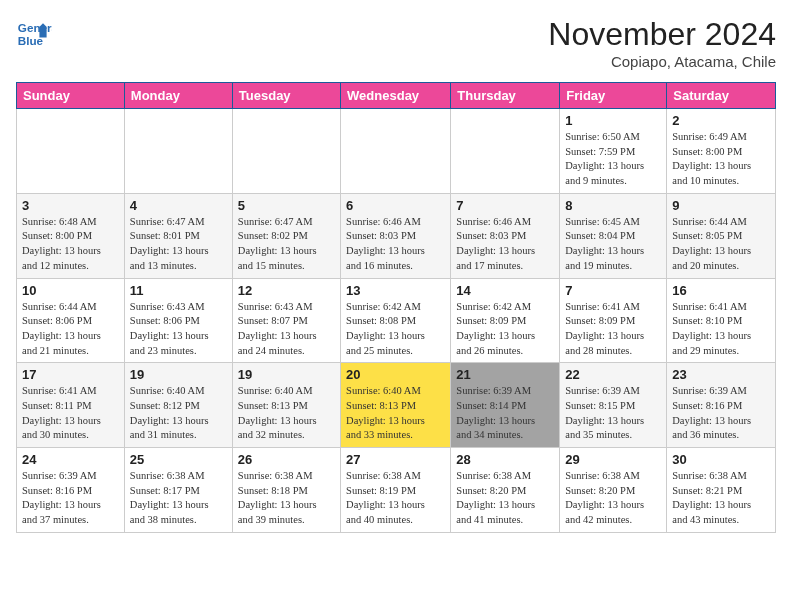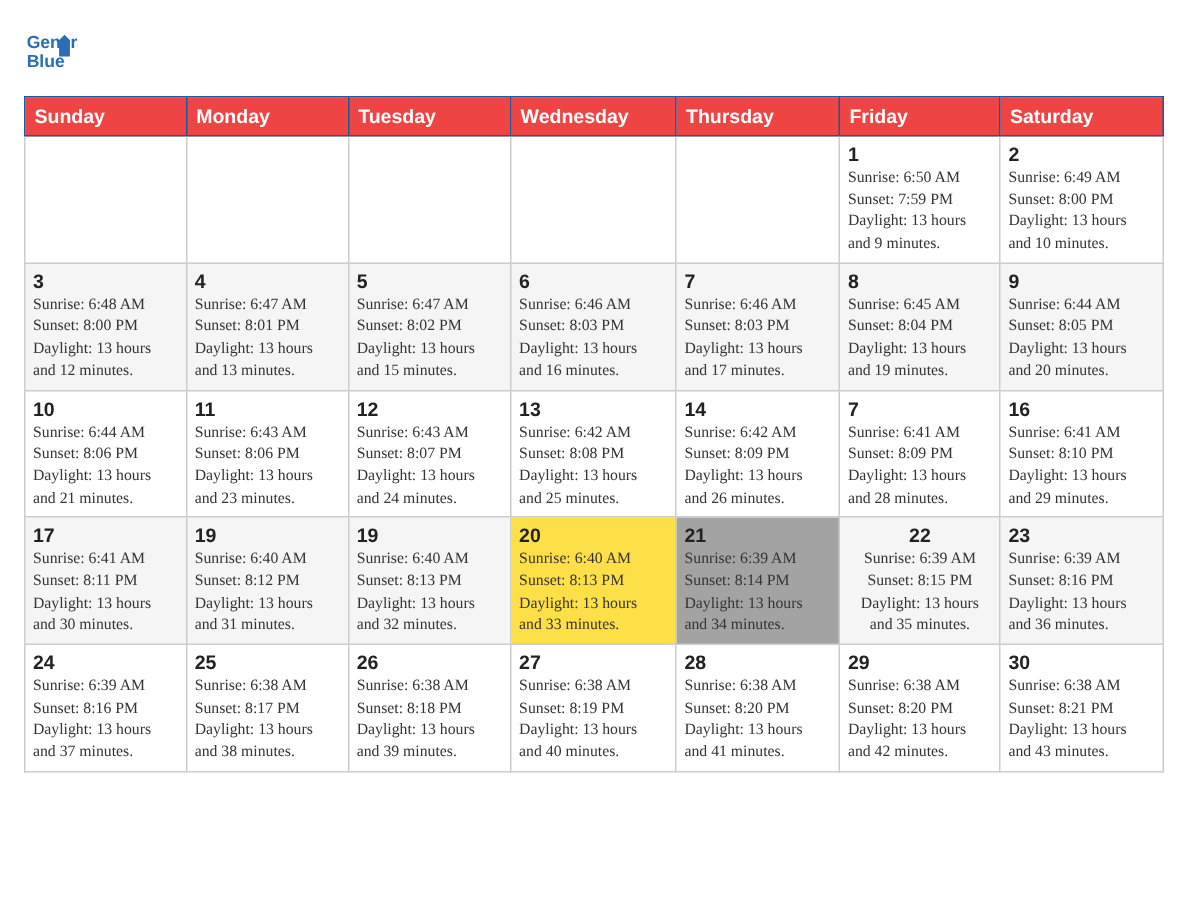--- a/index.html
+++ b/index.html
@@ -36,21 +36,21 @@
     .subtitle {
       font-size: 15px;
       color: #444;
     }
     .calendar {
       width: 100%;
       border-collapse: collapse;
       border: 1px solid #ccc;
     }
     .calendar th {
-      background: #ef4444;
+      background: #ec4899;
       color: #fff;
       text-align: left;
       padding: 5px 6px;
       font-size: 13px;
       border: 1px solid #1a5a9a;
     }
     .calendar td {
       vertical-align: top;
       border: 1px solid #ccc;
       padding: 4px 5px;
@@ -83,20 +83,24 @@
 </head>
 <body>
 
 <div class="header-area">
   <div class="logo">
     <svg class="logo-icon" viewBox="0 0 40 40" xmlns="http://www.w3.org/2000/svg">
       <text x="2" y="18" font-size="13" font-weight="bold" fill="#2a6db5" font-family="Arial">General</text>
       <text x="2" y="32" font-size="13" font-weight="bold" fill="#2a6db5" font-family="Arial">Blue</text>
       <polygon points="30,8 38,16 34,12 34,24 26,24 26,12 22,16" fill="#2a6db5"></polygon>
     </svg>
+  </div>
+  <div class="title-area">
+    <div class="month-title">November 2024</div>
+    <div class="subtitle">Copiapo, Atacama, Chile</div>
   </div>
 </div>
 
 <table class="calendar">
   <thead>
     <tr>
     <th>Sunday</th>
         <th>Monday</th>
         <th>Tuesday</th>
         <th>Wednesday</th>
@@ -258,21 +262,21 @@
 Daylight: 13 hours
 and 33 minutes.</div>
         </td>
         <td style="background: #a3a3a3; margin-left: 12px;">
           <span class="day-num">21</span>
           <div class="day-info" style="white-space: pre-line;">Sunrise: 6:39 AM
 Sunset: 8:14 PM
 Daylight: 13 hours
 and 34 minutes.</div>
         </td>
-        <td style="background: rgb(245, 245, 245); text-align: center;">
+        <td style="background: rgb(245, 245, 245);">
           <span class="day-num">22</span>
           <div class="day-info" style="white-space: pre-line;">Sunrise: 6:39 AM
 Sunset: 8:15 PM
 Daylight: 13 hours
 and 35 minutes.</div>
         </td>
         <td style="background: rgb(245, 245, 245); margin-top: 43px;">
           <span class="day-num">23</span>
           <div class="day-info" style="white-space: pre-line;">Sunrise: 6:39 AM
 Sunset: 8:16 PM

